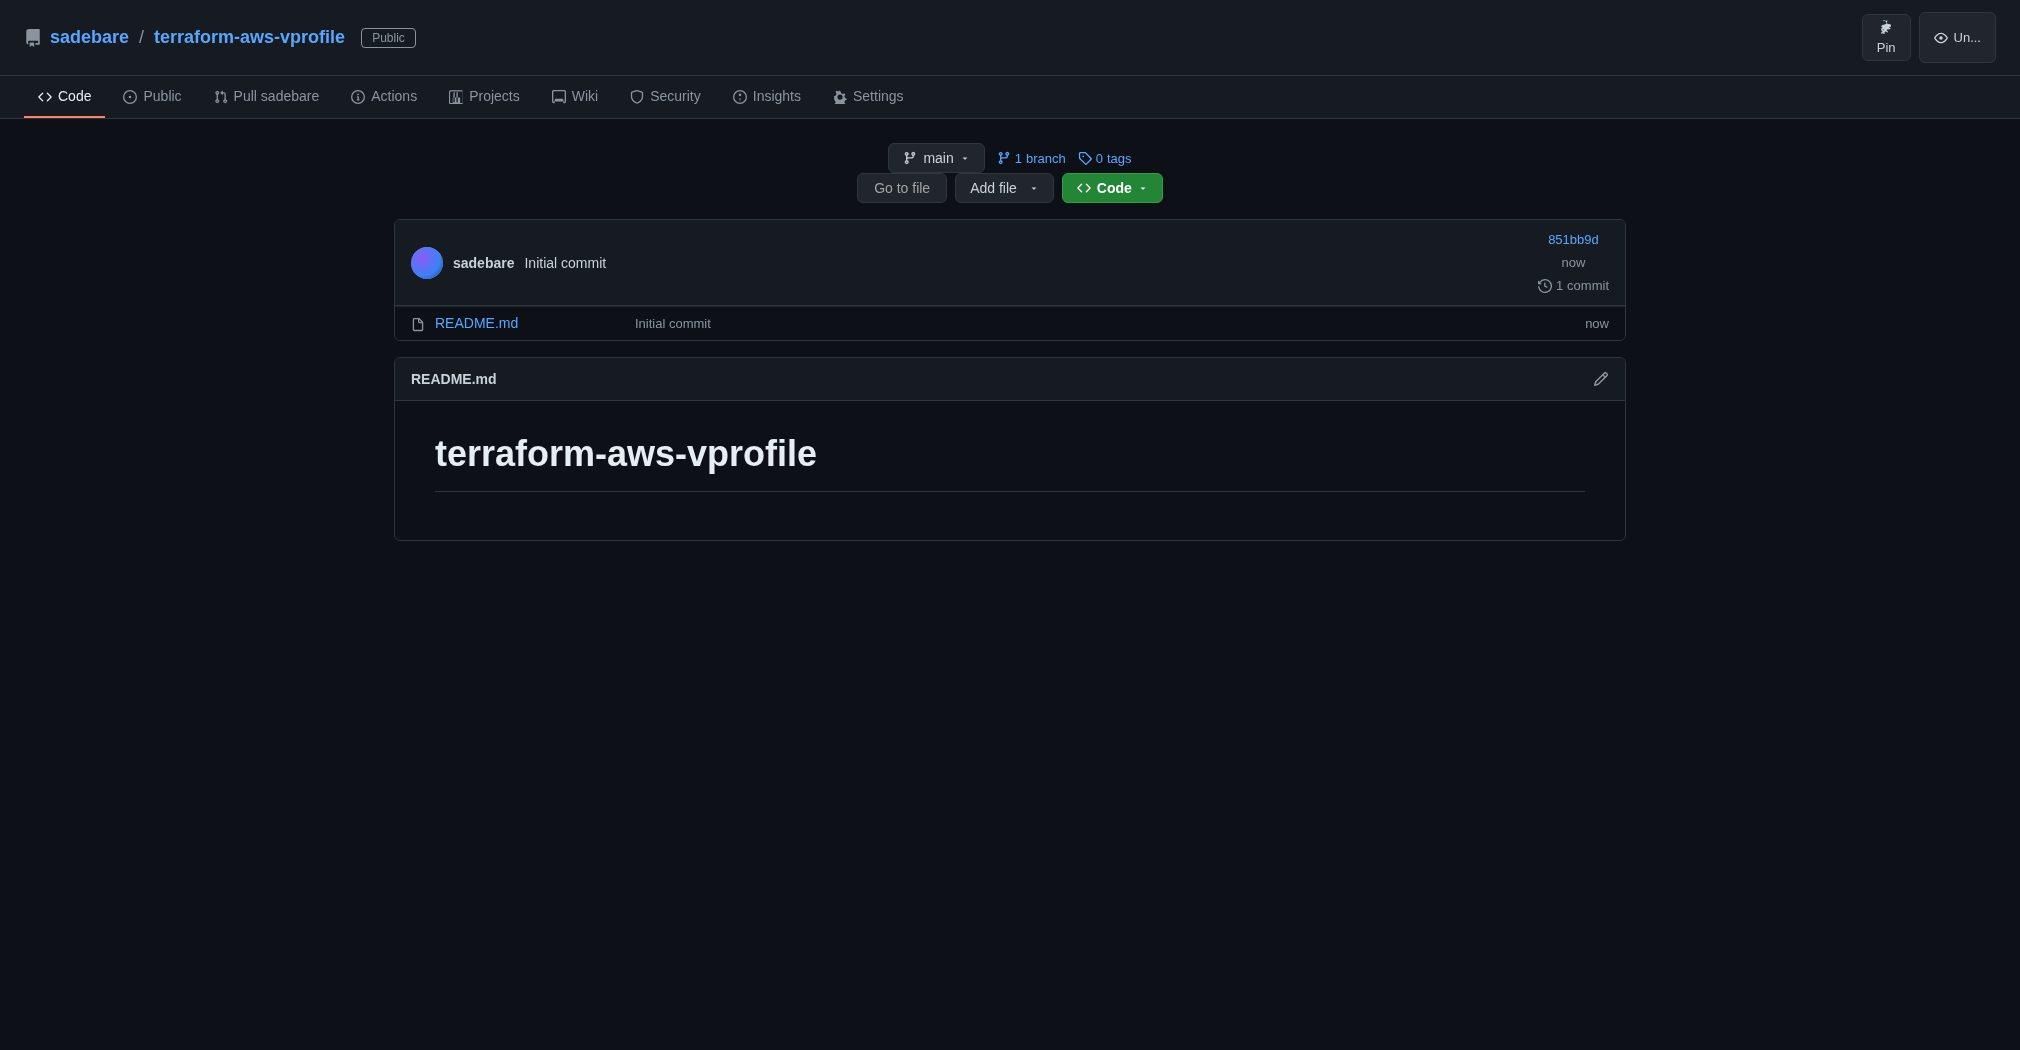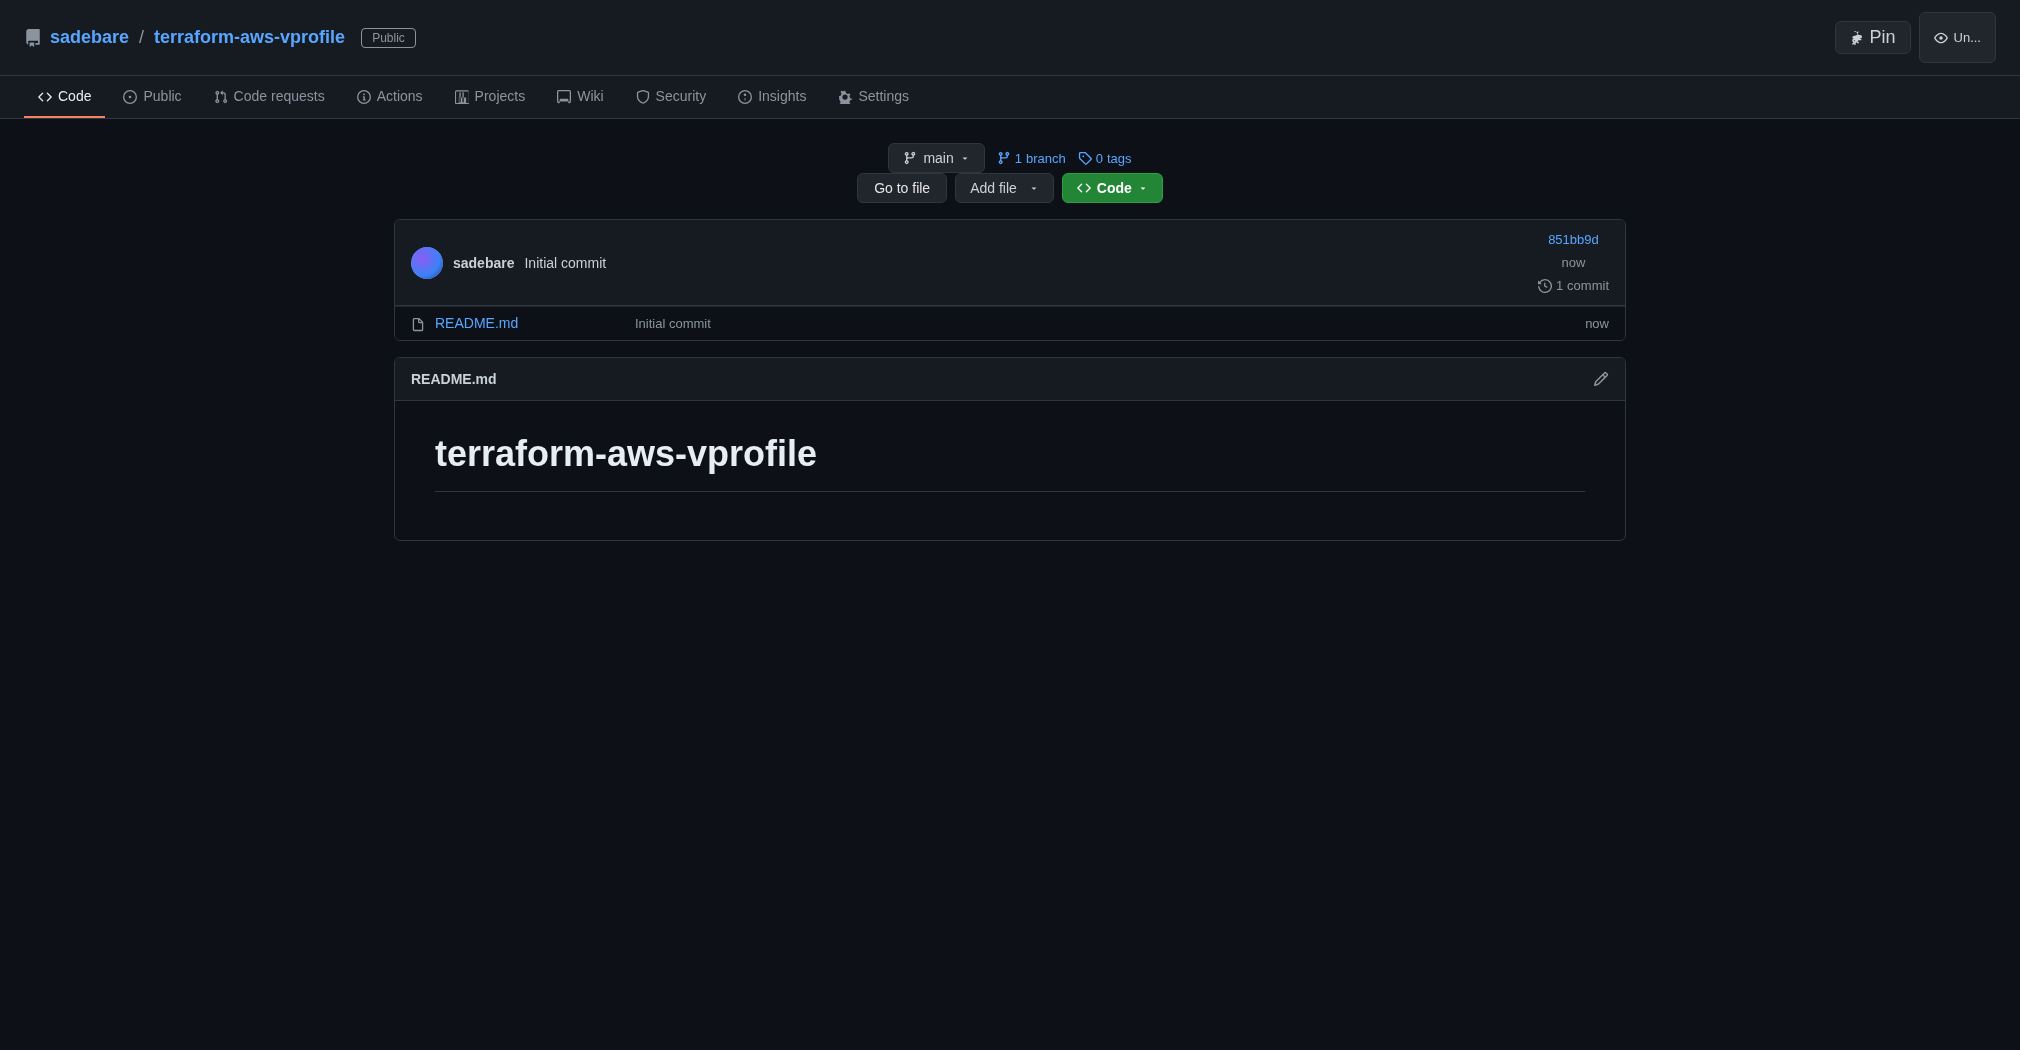--- a/index.html
+++ b/index.html
@@ -62,21 +62,22 @@
     .btn-pin {
       background: #21262d;
       border: 1px solid #30363d;
       color: #c9d1d9;
       border-radius: 6px;
       padding: 5px 14px;
       cursor: pointer;
       display: flex;
       align-items: center;
       gap: 6px;
-      font-size: 18px;
+      font-size: 13px;
+      flex-direction: column;
     }
     .btn-unwatch {
       background: #21262d;
       border: 1px solid #30363d;
       color: #c9d1d9;
       border-radius: 6px;
       padding: 17px 14px;
       cursor: pointer;
       display: flex;
       align-items: center;
@@ -163,21 +164,21 @@
       gap: 4px;
     }
     .toolbar-right {
       display: flex;
       align-items: center;
       gap: 8px;
     }
     .btn-goto {
       background: #21262d;
       border: 1px solid #30363d;
-      color: #e5e5e5;
+      color: #a3a3a3;
       border-radius: 6px;
       padding: 6px 16px;
       cursor: pointer;
       font-size: 14px;
       font-weight: 500;
     }
     .btn-addfile {
       background: #21262d;
       border: 1px solid #30363d;
       color: #c9d1d9;
@@ -398,21 +399,21 @@
     </span>
     <span>Public</span>
   </a>
 
   <a class="nav-tab">
     <span class="tab-icon">
       <svg width="14" height="14" viewBox="0 0 16 16" fill="currentColor">
           <path fill-rule="evenodd" d="M7.177 3.073L9.573.677A.25.25 0 0110 .854v4.792a.25.25 0 01-.427.177L7.177 3.427a.25.25 0 010-.354zM3.75 2.5a.75.75 0 100 1.5.75.75 0 000-1.5zm-2.25.75a2.25 2.25 0 113 2.122v5.256a2.251 2.251 0 11-1.5 0V5.372A2.25 2.25 0 011.5 3.25zM11 2.5h-1V4h1a1 1 0 011 1v5.628a2.251 2.251 0 101.5 0V5A2.5 2.5 0 0011 2.5zm1 10.25a.75.75 0 111.5 0 .75.75 0 01-1.5 0zM3.75 12a.75.75 0 100 1.5.75.75 0 000-1.5z"></path>
         </svg>
     </span>
-    <span>Code requests</span>
+    <span>Pull sadebare</span>
   </a>
 
   <a class="nav-tab">
     <span class="tab-icon">
       <svg width="14" height="14" viewBox="0 0 16 16" fill="currentColor">
           <path fill-rule="evenodd" d="M1.5 8a6.5 6.5 0 1113 0 6.5 6.5 0 01-13 0zM0 8a8 8 0 1116 0A8 8 0 010 8zm6.5-.25A.75.75 0 017.25 7h1a.75.75 0 01.75.75v2.75h.25a.75.75 0 010 1.5h-2a.75.75 0 010-1.5h.25v-2h-.25a.75.75 0 01-.75-.75zM8 6a1 1 0 100-2 1 1 0 000 2z"></path>
         </svg>
     </span>
     <span>Actions</span>
   </a>

